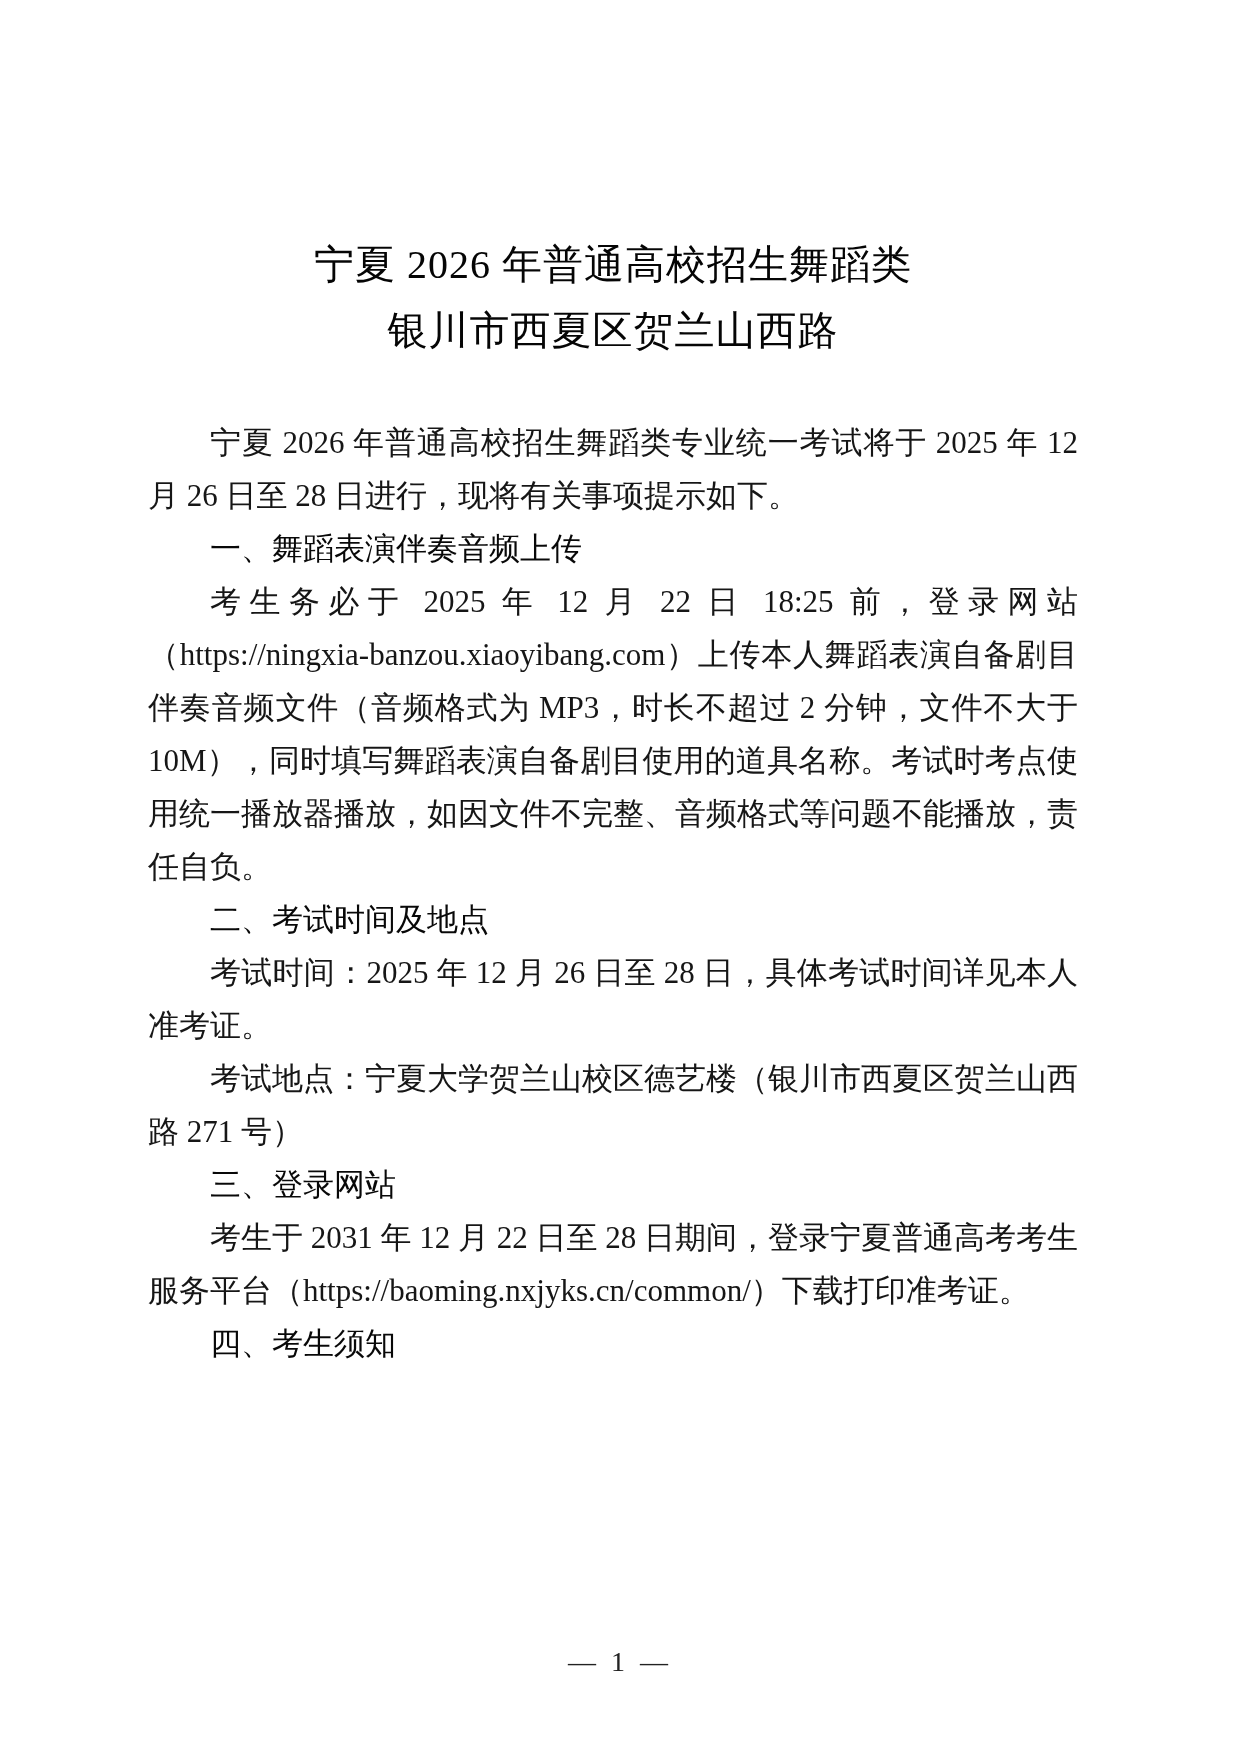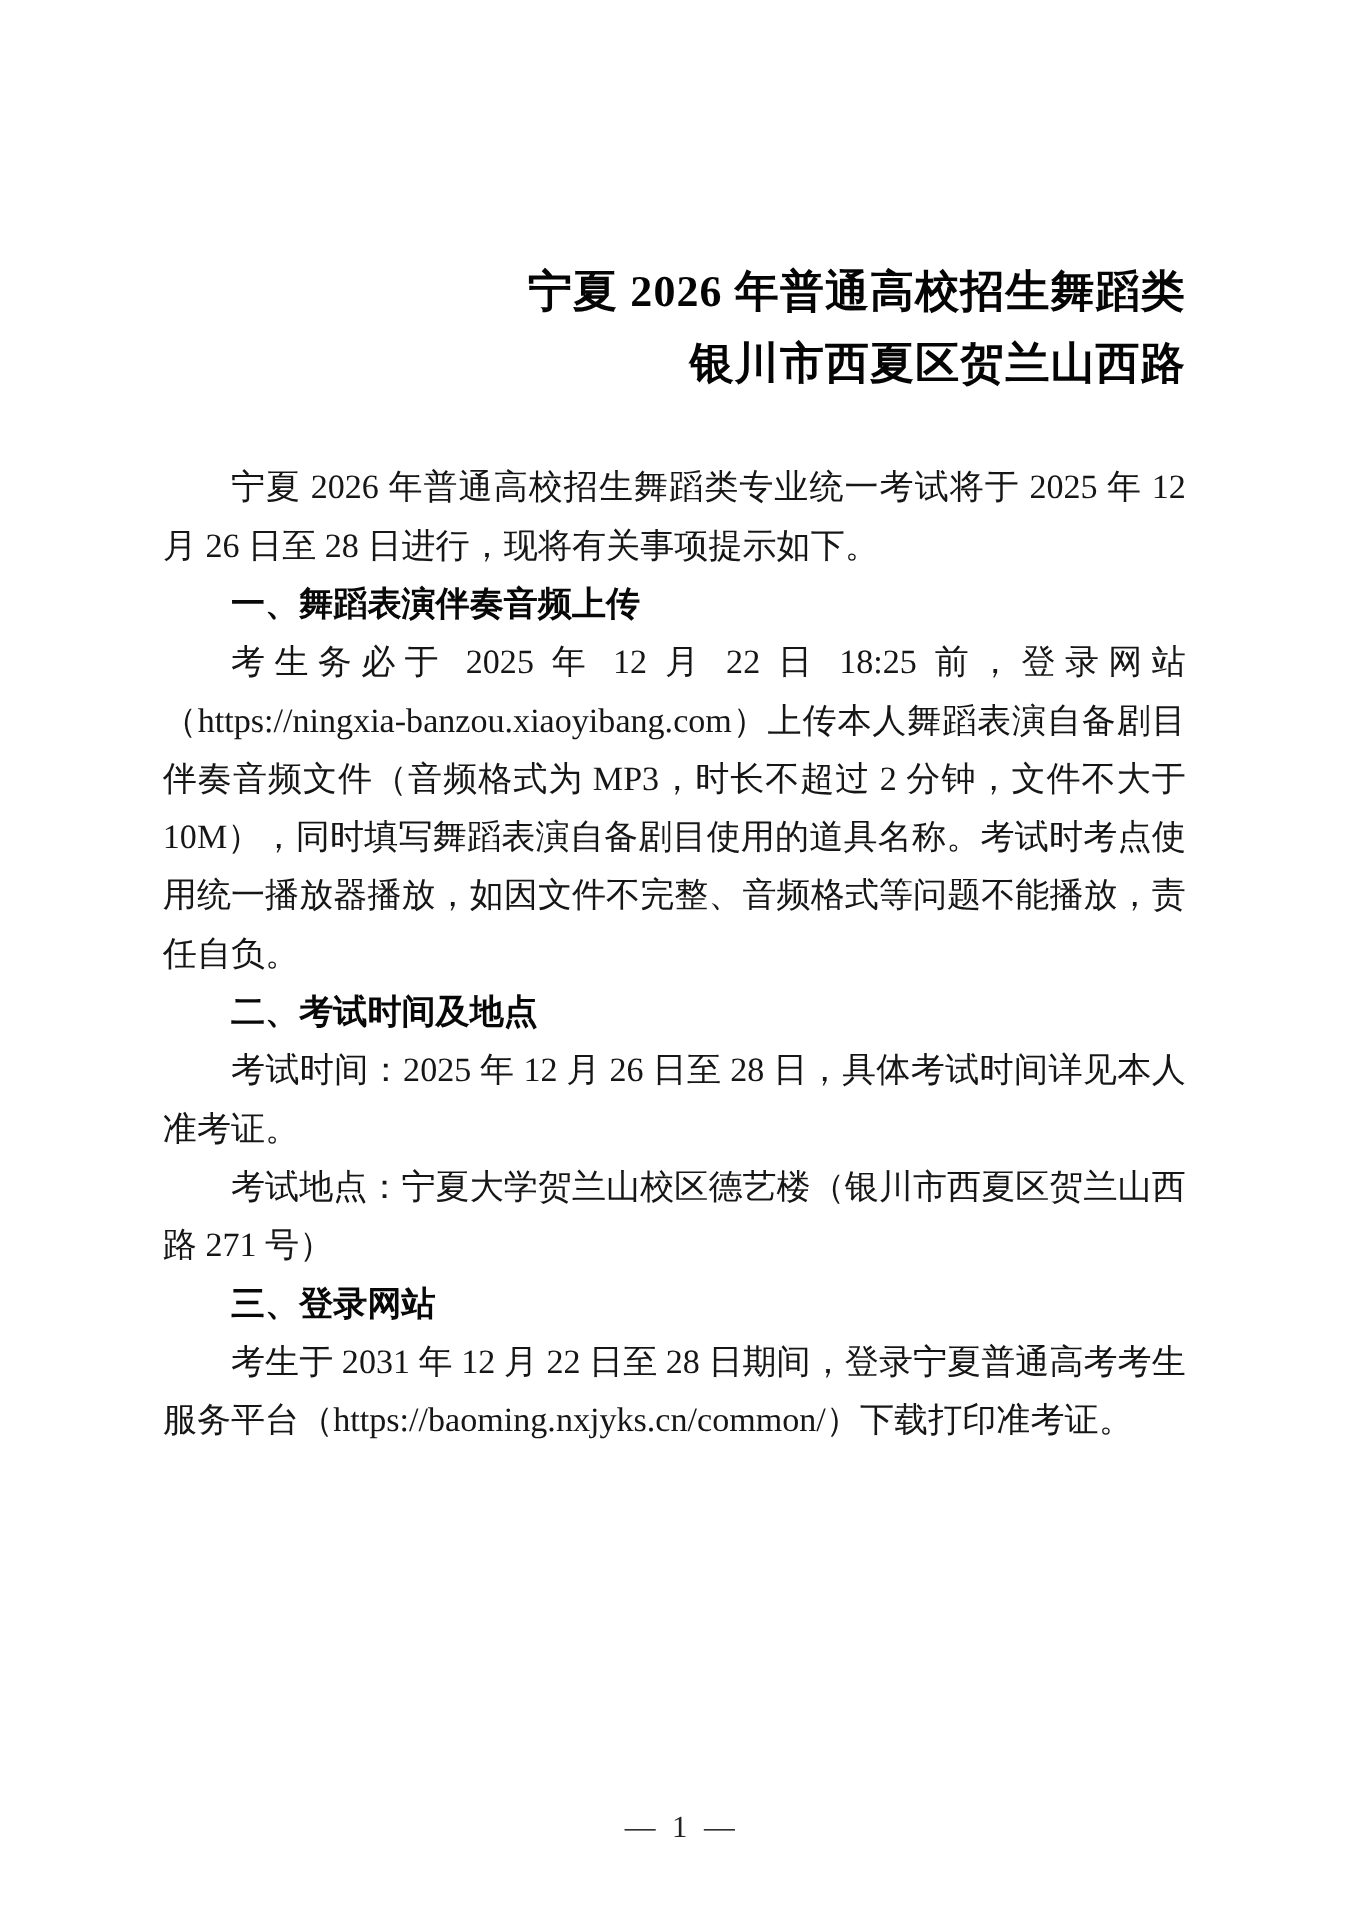--- a/index.html
+++ b/index.html
@@ -15,43 +15,43 @@
     font-family: "Liberation Serif", "DejaVu Serif", serif;
     color: #121212;
   }
   .content {
     position: absolute;
     left: 148px;
     top: 232px;
     width: 930px;
   }
   .doc-title {
-    text-align: right;
-    font-weight: bold;
+    text-align: center;
+    font-weight: normal;
     font-size: 40px;
     line-height: 66px;
     color: #050505;
     letter-spacing: 1px;
     margin-bottom: 52px;
   }
   .doc-title .title-line {
     white-space: nowrap;
   }
   p.para {
     margin: 0;
     font-size: 31px;
     line-height: 53px;
     text-align: justify;
     text-justify: inter-ideograph;
     text-indent: 2em;
     color: #161616;
   }
   p.heading {
     font-family: "Liberation Sans", "DejaVu Sans", sans-serif;
-    font-weight: bold;
+    font-weight: normal;
     color: #080808;
     text-align: left;
   }
   .page-footer {
     position: absolute;
     top: 1643px;
     left: 0;
     width: 100%;
     text-align: center;
     font-size: 28px;
@@ -79,16 +79,17 @@
   <p class="para heading">二、考试时间及地点</p>
 
   <p class="para">考试时间：2025 年 12 月 26 日至 28 日，具体考试时间详见本人准考证。</p>
 
   <p class="para">考试地点：宁夏大学贺兰山校区德艺楼（银川市西夏区贺兰山西路 271 号）</p>
 
   <p class="para heading">三、登录网站</p>
 
   <p class="para">考生于 2031 年 12 月 22 日至 28 日期间，登录宁夏普通高考考生服务平台（https://baoming.nxjyks.cn/common/）下载打印准考证。</p>
 
+  <p class="para heading">四、考生须知</p>
 
 </div>
 
 <div class="page-footer">— 1 —</div>
 
 </body></html>

